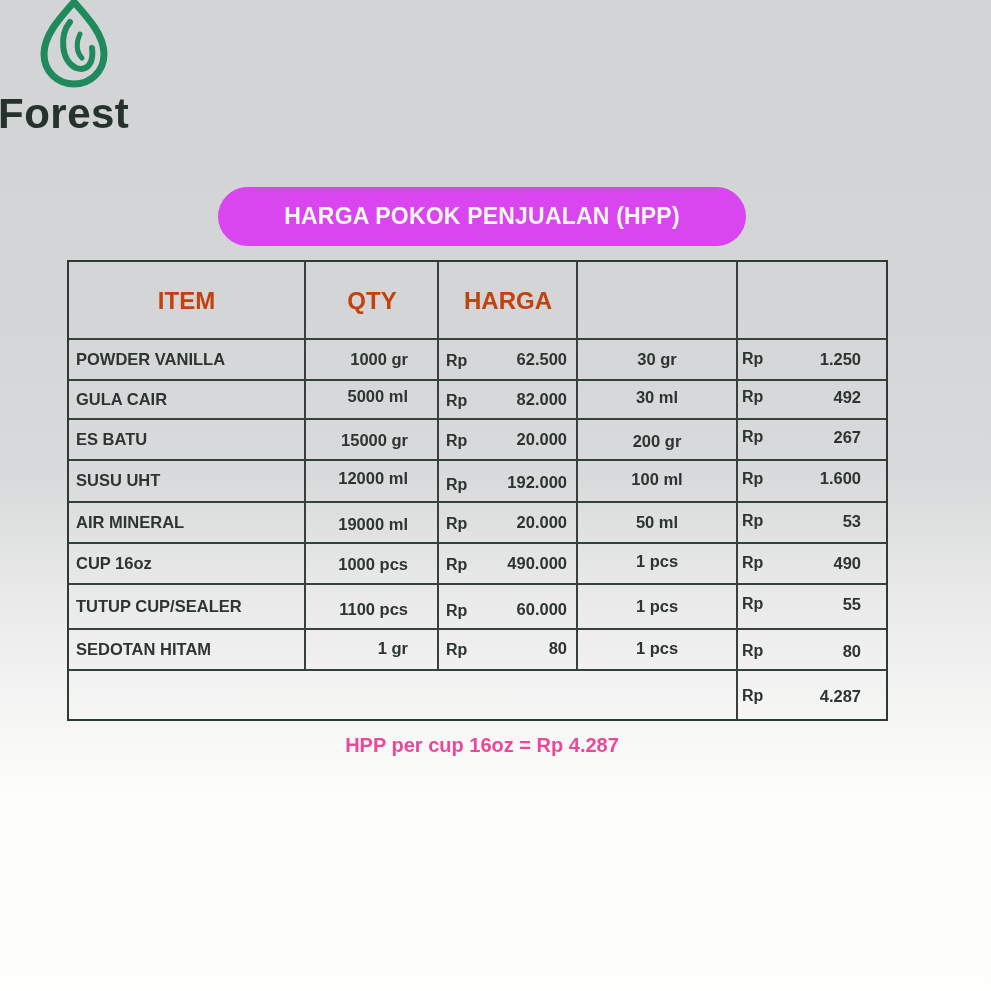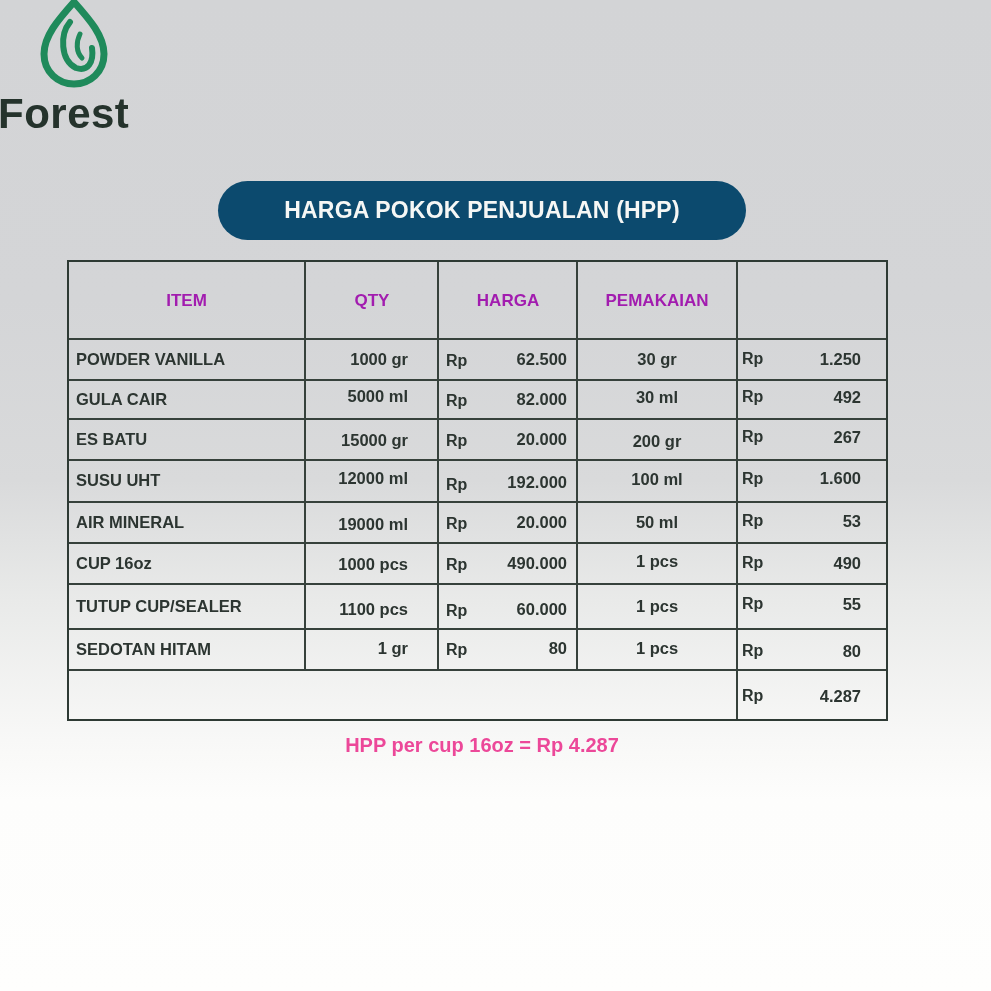--- a/index.html
+++ b/index.html
@@ -11,39 +11,39 @@
     background: linear-gradient(to bottom, #d3d4d6 0px, #d4d5d7 300px, #d9dadb 480px, #e9eae9 600px, #f8f8f7 740px, #fdfdfc 800px, #fefefd 991px);
   }
   .logo { position: absolute; left: 0; top: 0; width: 160px; height: 140px; }
   .logo svg { position: absolute; left: 36px; top: -4px; }
   .logo-text {
     position: absolute; left: -2px; top: 90px;
     font-size: 42px; font-weight: bold; letter-spacing: 0.5px;
     color: #25332c; line-height: 48px;
   }
   .title-pill {
-    position: absolute; left: 218px; top: 181px; width: 528px; height: 59px;
-    background: #0c4a6e; border-radius: 30px;
+    position: absolute; left: 218px; top: 187px; width: 528px; height: 59px;
+    background: #d946ef; border-radius: 30px;
     display: flex; align-items: center; justify-content: center;
   }
   .title-pill span {
     color: #f6f7f5; font-size: 23px; font-weight: bold; letter-spacing: 0.2px;
   }
   .table {
     position: absolute; left: 67px; top: 260px; width: 821px; height: 461px;
     border: 2px solid #2e3a34;
   }
   .cell {
     position: absolute;
     font-weight: bold; font-size: 16.5px; color: #2c3531;
     display: flex; align-items: center;
   }
   .hline { position: absolute; height: 2px; background: #36413b; }
   .vline { position: absolute; width: 2px; background: #36413b; }
-  .hdr { font-size: 17px; justify-content: center; color: #a21caf; }
+  .hdr { font-size: 24px; justify-content: center; color: #c2410c; }
   .rp { font-size: 16px; }
   .note {
     position: absolute; left: 0; width: 964px; top: 734px; text-align: center;
     font-size: 20px; font-weight: bold; color: #ec4899;
   }
 </style>
 </head>
 <body>
 
 <div class="logo">
@@ -57,21 +57,20 @@
 
 <div class="title-pill">
   <span>HARGA POKOK PENJUALAN (HPP)</span>
 </div>
 
 <div class="table" id="tbl">
 
   <div class="cell hdr" style="left:0;top:0;width:235px;height:77px;">ITEM</div>
   <div class="cell hdr" style="left:370px;top:0;width:138px;height:77px;">HARGA</div>
   <div class="cell hdr" style="left:237px;top:0;width:132px;height:77px;">QTY</div>
-  <div class="cell hdr" style="left:509px;top:0;width:158px;height:77px;">PEMAKAIAN</div>
 
   <div class="hline" style="left:0;top:76px;width:817px;"></div>
   <div class="hline" style="left:0;top:117px;width:817px;"></div>
   <div class="hline" style="left:0;top:156px;width:817px;"></div>
   <div class="hline" style="left:0;top:197px;width:817px;"></div>
   <div class="hline" style="left:0;top:239px;width:817px;"></div>
   <div class="hline" style="left:0;top:280px;width:817px;"></div>
   <div class="hline" style="left:0;top:321px;width:817px;"></div>
   <div class="hline" style="left:0;top:366px;width:817px;"></div>
   <div class="hline" style="left:0;top:407px;width:817px;"></div>

